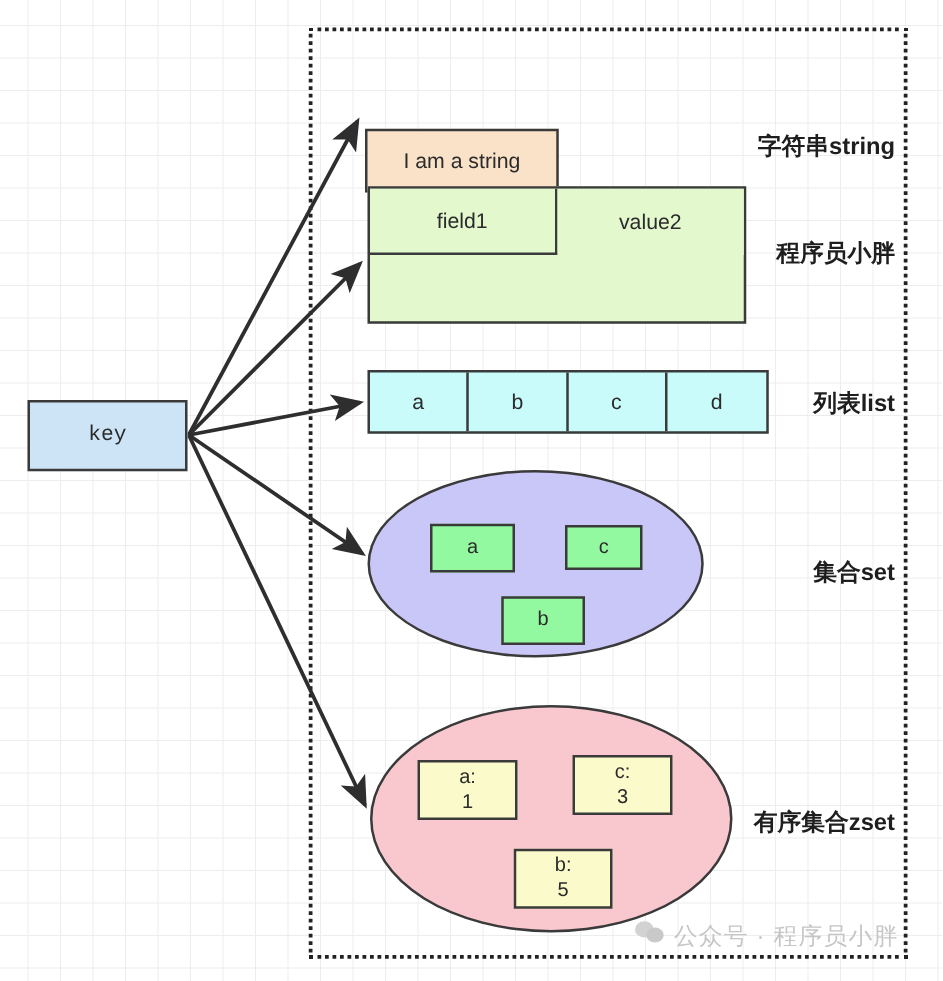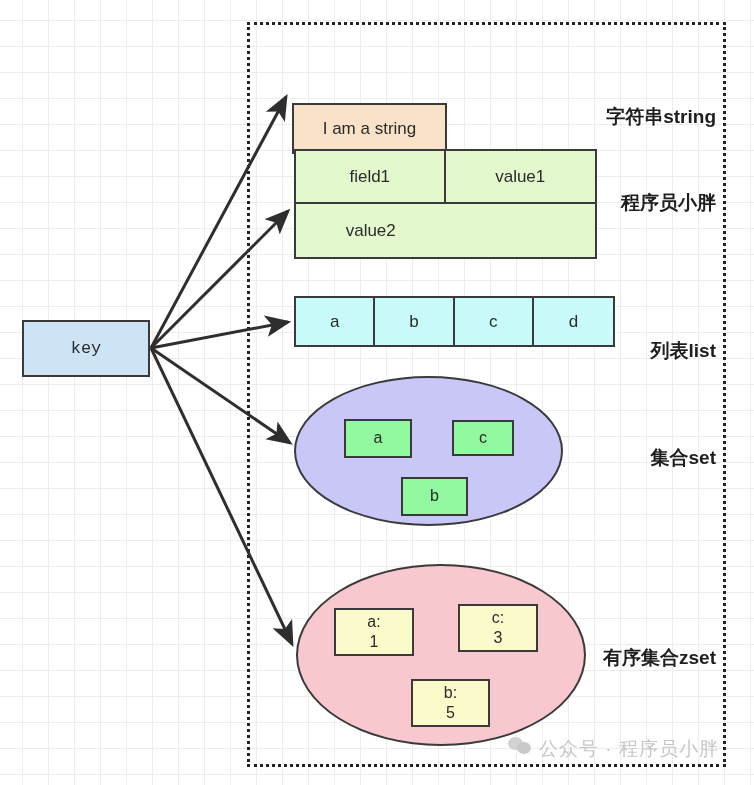--- a/index.html
+++ b/index.html
@@ -238,44 +238,41 @@
 
   <div class="node string-node">
     <span>I am a string</span>
   </div>
   <div class="category-label" style="top:64px;margin-top:40px;">字符串string</div>
 
   <div class="hash-table">
     <div class="hash-cell b-right b-bottom">
       <span>field1</span>
     </div>
-    <div class="hash-cell b-bottom">
-      <span>value1</span>
-    </div>
     <div class="hash-cell">
       <span>value2</span>
     </div>
   </div>
   <div class="category-label" style="top:190px;">程序员小胖</div>
 
   <div class="list-strip">
     <div class="list-cell">
       <span>a</span>
     </div>
     <div class="list-cell">
       <span>b</span>
     </div>
     <div class="list-cell">
       <span>c</span>
     </div>
     <div class="list-cell">
       <span>d</span>
     </div>
   </div>
-  <div class="category-label" style="top:310px;margin-top:28px;">列表list</div>
+  <div class="category-label" style="top:310px;">列表list</div>
 
   <div class="ellipse set-ellipse"></div>
   <div class="node set-item" style="left:344px; top:419px; width:68px; height:39px;">
     <span>a</span>
   </div>
   <div class="node set-item" style="left:452px; top:420px; width:62px; height:36px;">
     <span>c</span>
   </div>
   <div class="node set-item" style="left:401px; top:477px; width:67px; height:39px;">
     <span>b</span>

